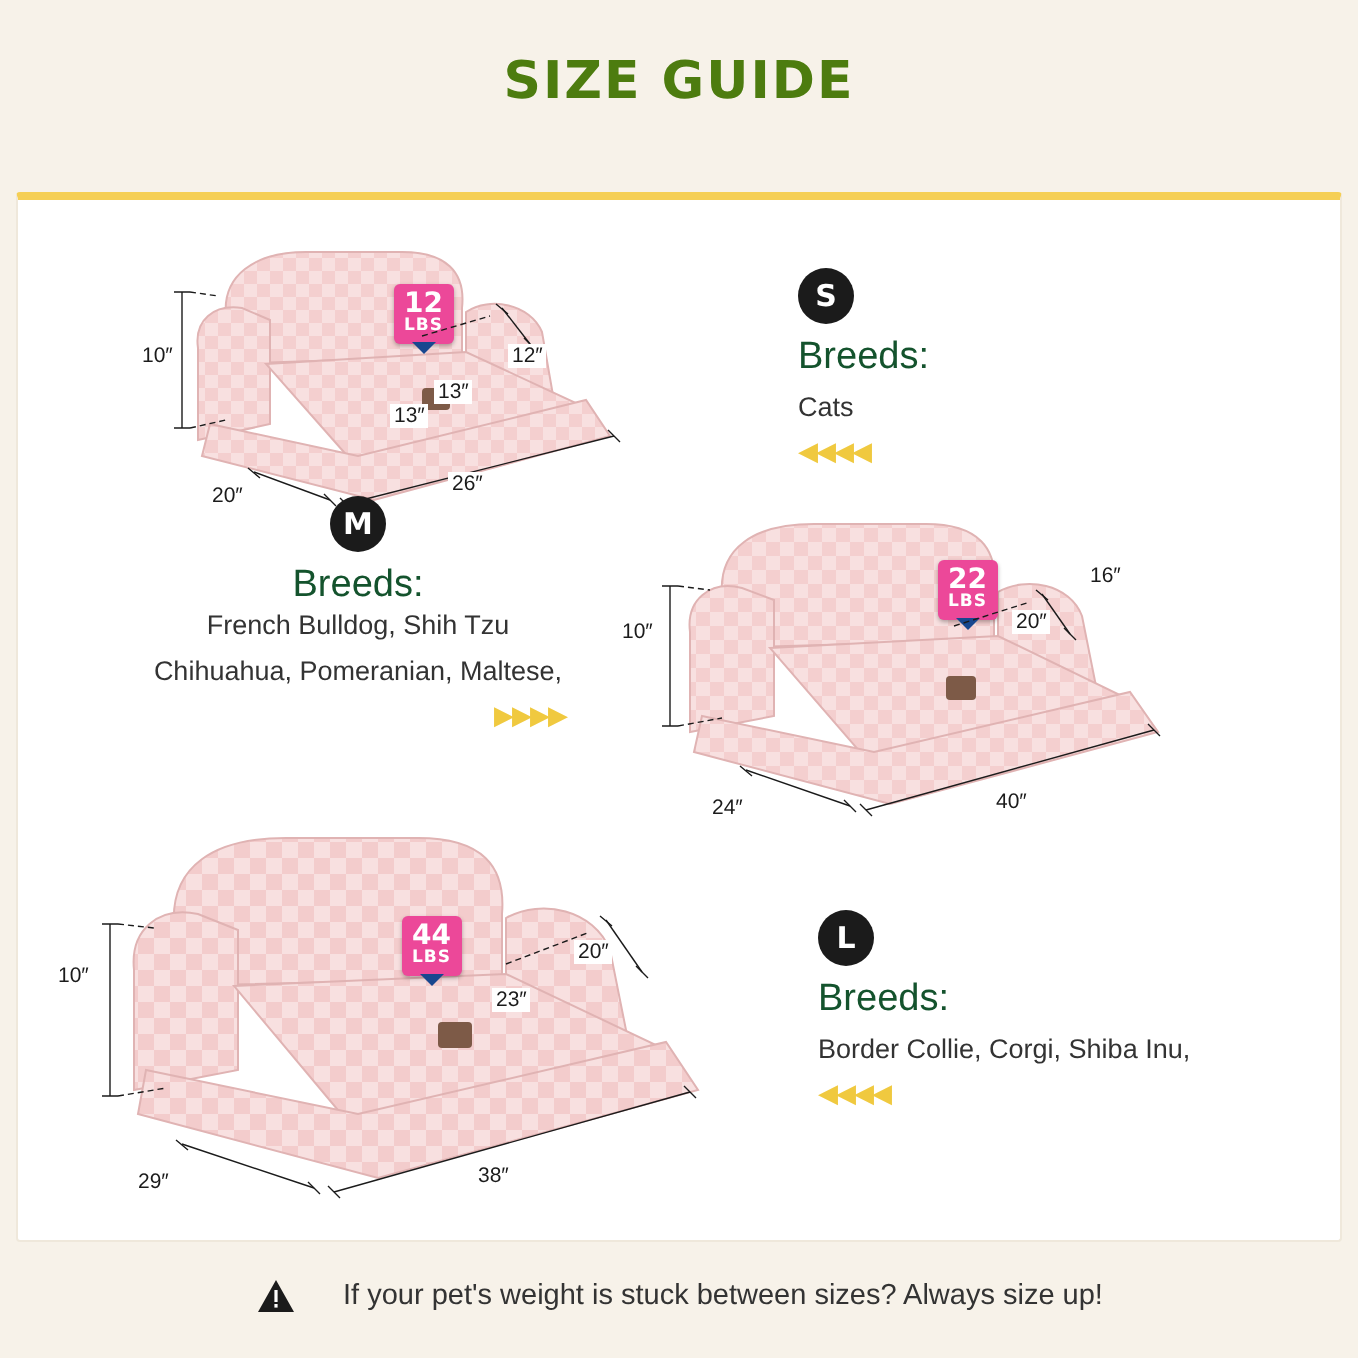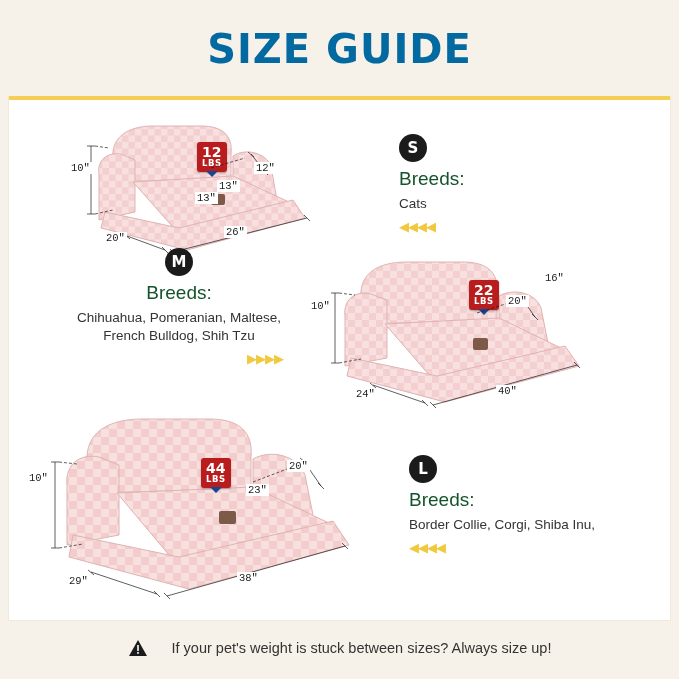--- a/index.html
+++ b/index.html
@@ -16,24 +16,24 @@
   .page {
     position: absolute;
     inset: 0;
   }
 
   
   .title {
     position: absolute;
     top: 26px; left: 0; right: 0;
     text-align: center;
-    font-size: 40px;
+    font-size: 26px;
     font-weight: bold;
     letter-spacing: 1px;
-    color: #0369a1;
+    color: #4d7c0f;
     font-family: "DejaVu Sans", sans-serif;
   }
 
   
   .card {
     position: absolute;
     left: 8px;
     top: 96px;
     width: 663px;
     height: 525px;
@@ -97,21 +97,21 @@
   .center { text-align: center; }
   .right-al { text-align: left; }
 
   
   .bed { position: absolute; }
   .bed svg { display: block; }
 
   
   .wtag {
     position: absolute;
-    background: #b91c1c;
+    background: #ec4899;
     color: #fff;
     border-radius: 3px;
     text-align: center;
     font-family: "DejaVu Sans", sans-serif;
     line-height: 1.0;
     padding: 3px 5px 4px;
     box-shadow: 0 1px 2px rgba(0,0,0,.3);
   }
   .wtag .num { font-size: 14px; font-weight: bold; display:block; }
   .wtag .unit { font-size: 8.5px; font-weight: bold; display:block; letter-spacing:.5px;}
@@ -125,22 +125,23 @@
     border-top: 6px solid #18478f;
   }
 
   
   .dim {
     position: absolute;
     font-size: 10.5px;
     color: #1b1b1b;
     background: #fff;
     padding: 0 2px;
-    font-family: Liberation Mono, monospace;
+    font-family: Liberation Sans, sans-serif;
     white-space: nowrap;
+    margin-top: 10px;
   }
 </style>
 </head>
 <body>
 
 <div class="page">
 
   <div class="title">SIZE GUIDE</div>
 
   <div class="card">
@@ -252,22 +253,22 @@
     <div class="dim" style="left:534px; top:172px;">16″</div>
     <div class="dim" style="left:497px; top:195px;">20″</div>
     <div class="dim" style="left:345px; top:288px;">24″</div>
     <div class="dim" style="left:487px; top:285px;">40″</div>
 
     <div class="block center" style="left:30px; top:148px; width:280px;">
       <div style="display:flex; justify-content:center;">
         <div class="badge">M</div>
       </div>
       <div class="breeds-title">Breeds:</div>
+      <div class="breeds-body" style="margin-top:0;">French Bulldog, Shih Tzu</div>
       <div class="breeds-body">Chihuahua, Pomeranian, Maltese,</div>
-      <div class="breeds-body" style="margin-top:0;">French Bulldog, Shih Tzu</div>
       <div class="arrows" style="text-align:right; padding-right:36px;">▶▶▶▶</div>
     </div>
 
     <div class="bed" style="left:36px; top:305px;">
       <svg width="360" height="195" viewBox="0 0 360 195">
         <defs>
           <pattern id="chk3" width="16" height="16" patternUnits="userSpaceOnUse">
             <rect width="16" height="16" fill="#f3cccc"></rect>
             <rect width="8" height="8" fill="#f8e0e0"></rect>
             <rect x="8" y="8" width="8" height="8" fill="#f8e0e0"></rect>

